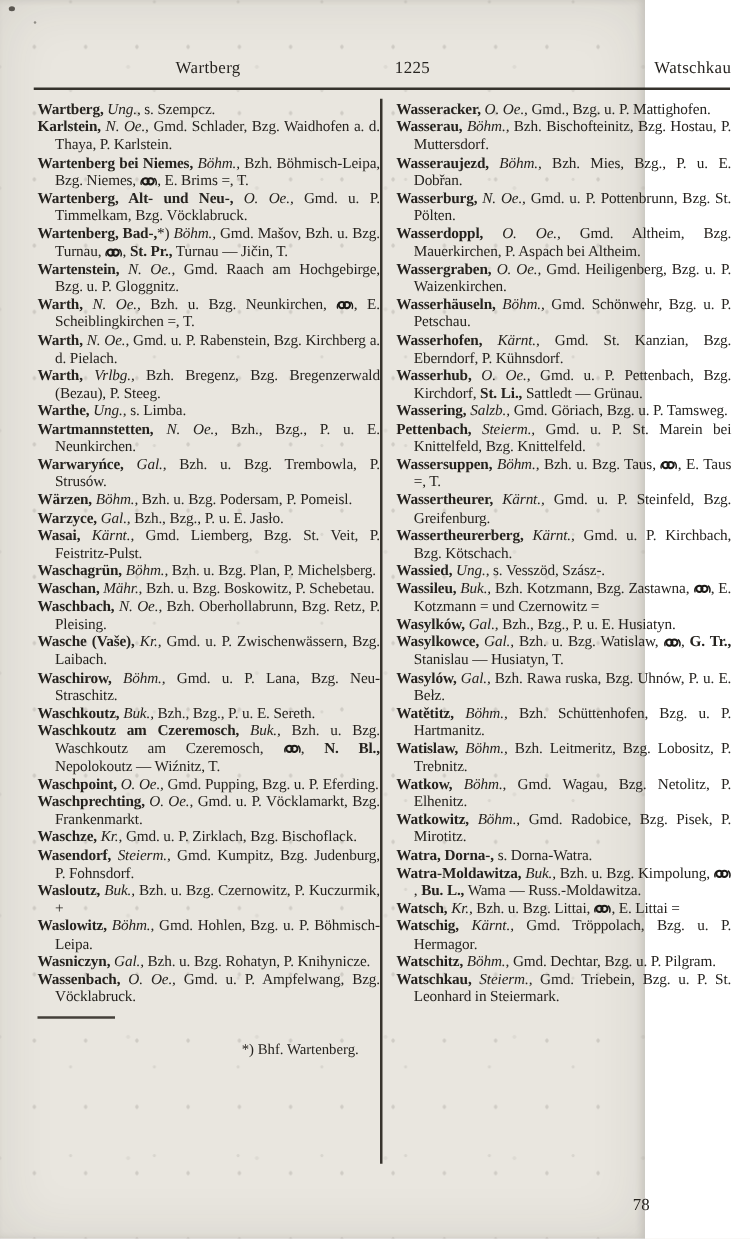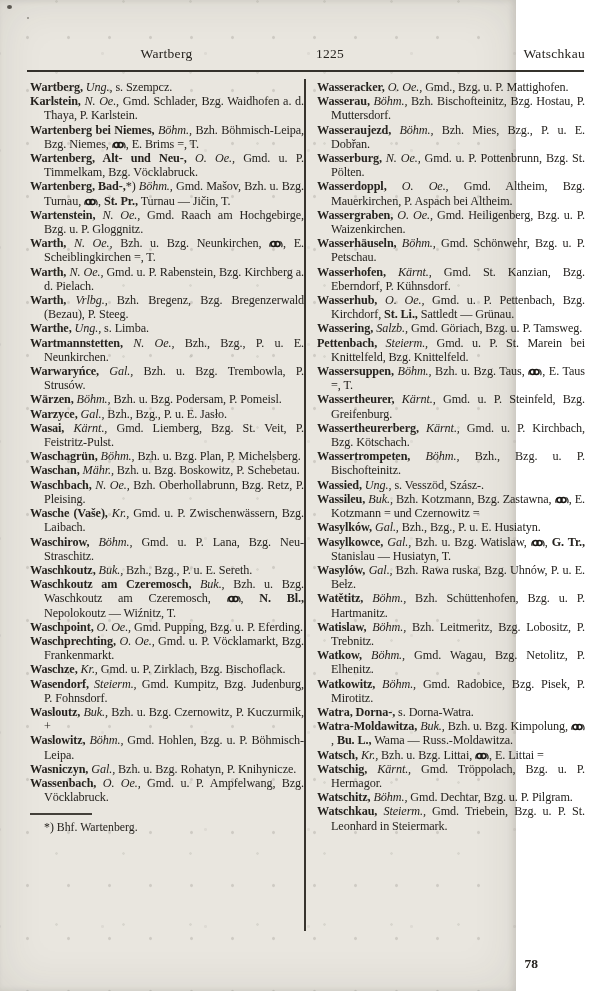--- a/index.html
+++ b/index.html
@@ -34,22 +34,22 @@
   .col-right{left:317px;width:268px;}
   .entry{
     margin:0;padding-left:14px;text-indent:-14px;
     text-align:justify;font-size:12.2px;line-height:14.2px;
     letter-spacing:-0.1px;
   }
   .b{font-weight:bold;}
   .i{font-style:italic;}
   .horn svg{display:inline-block;vertical-align:-1px;}
   .footnote-rule{width:62px;height:1.2px;background:#44403a;margin:9px 0 5px 0;}
-  .footnote-text{margin:0;padding-left:14px;font-size:11.8px;line-height:14px;}
-  .page-number{position:absolute;left:488px;top:956px;width:50px;text-align:right;font-size:13.5px;font-weight:bold;}
+  .footnote-text{margin:17px;padding-left:14px;font-size:11.8px;line-height:14px;text-align:right;}
+  .page-number{position:absolute;left:488px;top:956px;width:50px;text-align:center;font-size:13.5px;}
 </style>
 </head>
 <body>
 
 <div id="page">
   <span class="ink-speck speck-a"></span>
   <span class="ink-speck speck-b"></span>
 
   <div class="running-head head-left">Wartberg</div>
   <div class="running-head head-center">1225</div>
@@ -123,21 +123,20 @@
       <p class="entry"><span class="b">Wasserhub,</span><span class="i"> O. Oe.,</span><span class="n"> Gmd. u. P. Pettenbach, Bzg. Kirchdorf, </span><span class="b">St. Li.,</span><span class="n"> Sattledt — Grünau.</span></p>
       <p class="entry"><span class="b">Wassering,</span><span class="i"> Salzb.,</span><span class="n"> Gmd. Göriach, Bzg. u. P. Tamsweg.</span></p>
       <p class="entry"><span class="b">Pettenbach,</span><span class="i"> Steierm.,</span><span class="n"> Gmd. u. P. St. Marein bei Knittelfeld, Bzg. Knittelfeld.</span></p>
       <p class="entry"><span class="b">Wassersuppen,</span><span class="i"> Böhm.,</span><span class="n"> Bzh. u. Bzg. Taus, </span><span class="horn"><svg width="14" height="8" viewBox="0 0 28 16" aria-hidden="true">
             <circle cx="9" cy="8" r="5" fill="none" stroke="#1c1a17" stroke-width="3.2"></circle>
             <circle cx="17" cy="8" r="5" fill="none" stroke="#1c1a17" stroke-width="3.2"></circle>
             <path d="M2 13 Q 0.5 8 4.5 4.5 M23.5 3.5 q 4 4.5 2 10" fill="none" stroke="#1c1a17" stroke-width="2.2" stroke-linecap="round"></path>
           </svg></span><span class="n">, E. Taus =, T.</span></p>
       <p class="entry"><span class="b">Wassertheurer,</span><span class="i"> Kärnt.,</span><span class="n"> Gmd. u. P. Steinfeld, Bzg. Greifenburg.</span></p>
       <p class="entry"><span class="b">Wassertheurerberg,</span><span class="i"> Kärnt.,</span><span class="n"> Gmd. u. P. Kirchbach, Bzg. Kötschach.</span></p>
-      <p class="entry"><span class="b">Wassertrompeten,</span><span class="i"> Böhm.,</span><span class="n"> Bzh., Bzg. u. P. Bischofteinitz.</span></p>
       <p class="entry"><span class="b">Wassied,</span><span class="i"> Ung.,</span><span class="n"> s. Vesszöd, Szász-.</span></p>
       <p class="entry"><span class="b">Wassileu,</span><span class="i"> Buk.,</span><span class="n"> Bzh. Kotzmann, Bzg. Zastawna, </span><span class="horn"><svg width="14" height="8" viewBox="0 0 28 16" aria-hidden="true">
             <circle cx="9" cy="8" r="5" fill="none" stroke="#1c1a17" stroke-width="3.2"></circle>
             <circle cx="17" cy="8" r="5" fill="none" stroke="#1c1a17" stroke-width="3.2"></circle>
             <path d="M2 13 Q 0.5 8 4.5 4.5 M23.5 3.5 q 4 4.5 2 10" fill="none" stroke="#1c1a17" stroke-width="2.2" stroke-linecap="round"></path>
           </svg></span><span class="n">, E. Kotzmann = und Czernowitz =</span></p>
       <p class="entry"><span class="b">Wasylków,</span><span class="i"> Gal.,</span><span class="n"> Bzh., Bzg., P. u. E. Husiatyn.</span></p>
       <p class="entry"><span class="b">Wasylkowce,</span><span class="i"> Gal.,</span><span class="n"> Bzh. u. Bzg. Watislaw, </span><span class="horn"><svg width="14" height="8" viewBox="0 0 28 16" aria-hidden="true">
             <circle cx="9" cy="8" r="5" fill="none" stroke="#1c1a17" stroke-width="3.2"></circle>
             <circle cx="17" cy="8" r="5" fill="none" stroke="#1c1a17" stroke-width="3.2"></circle>

